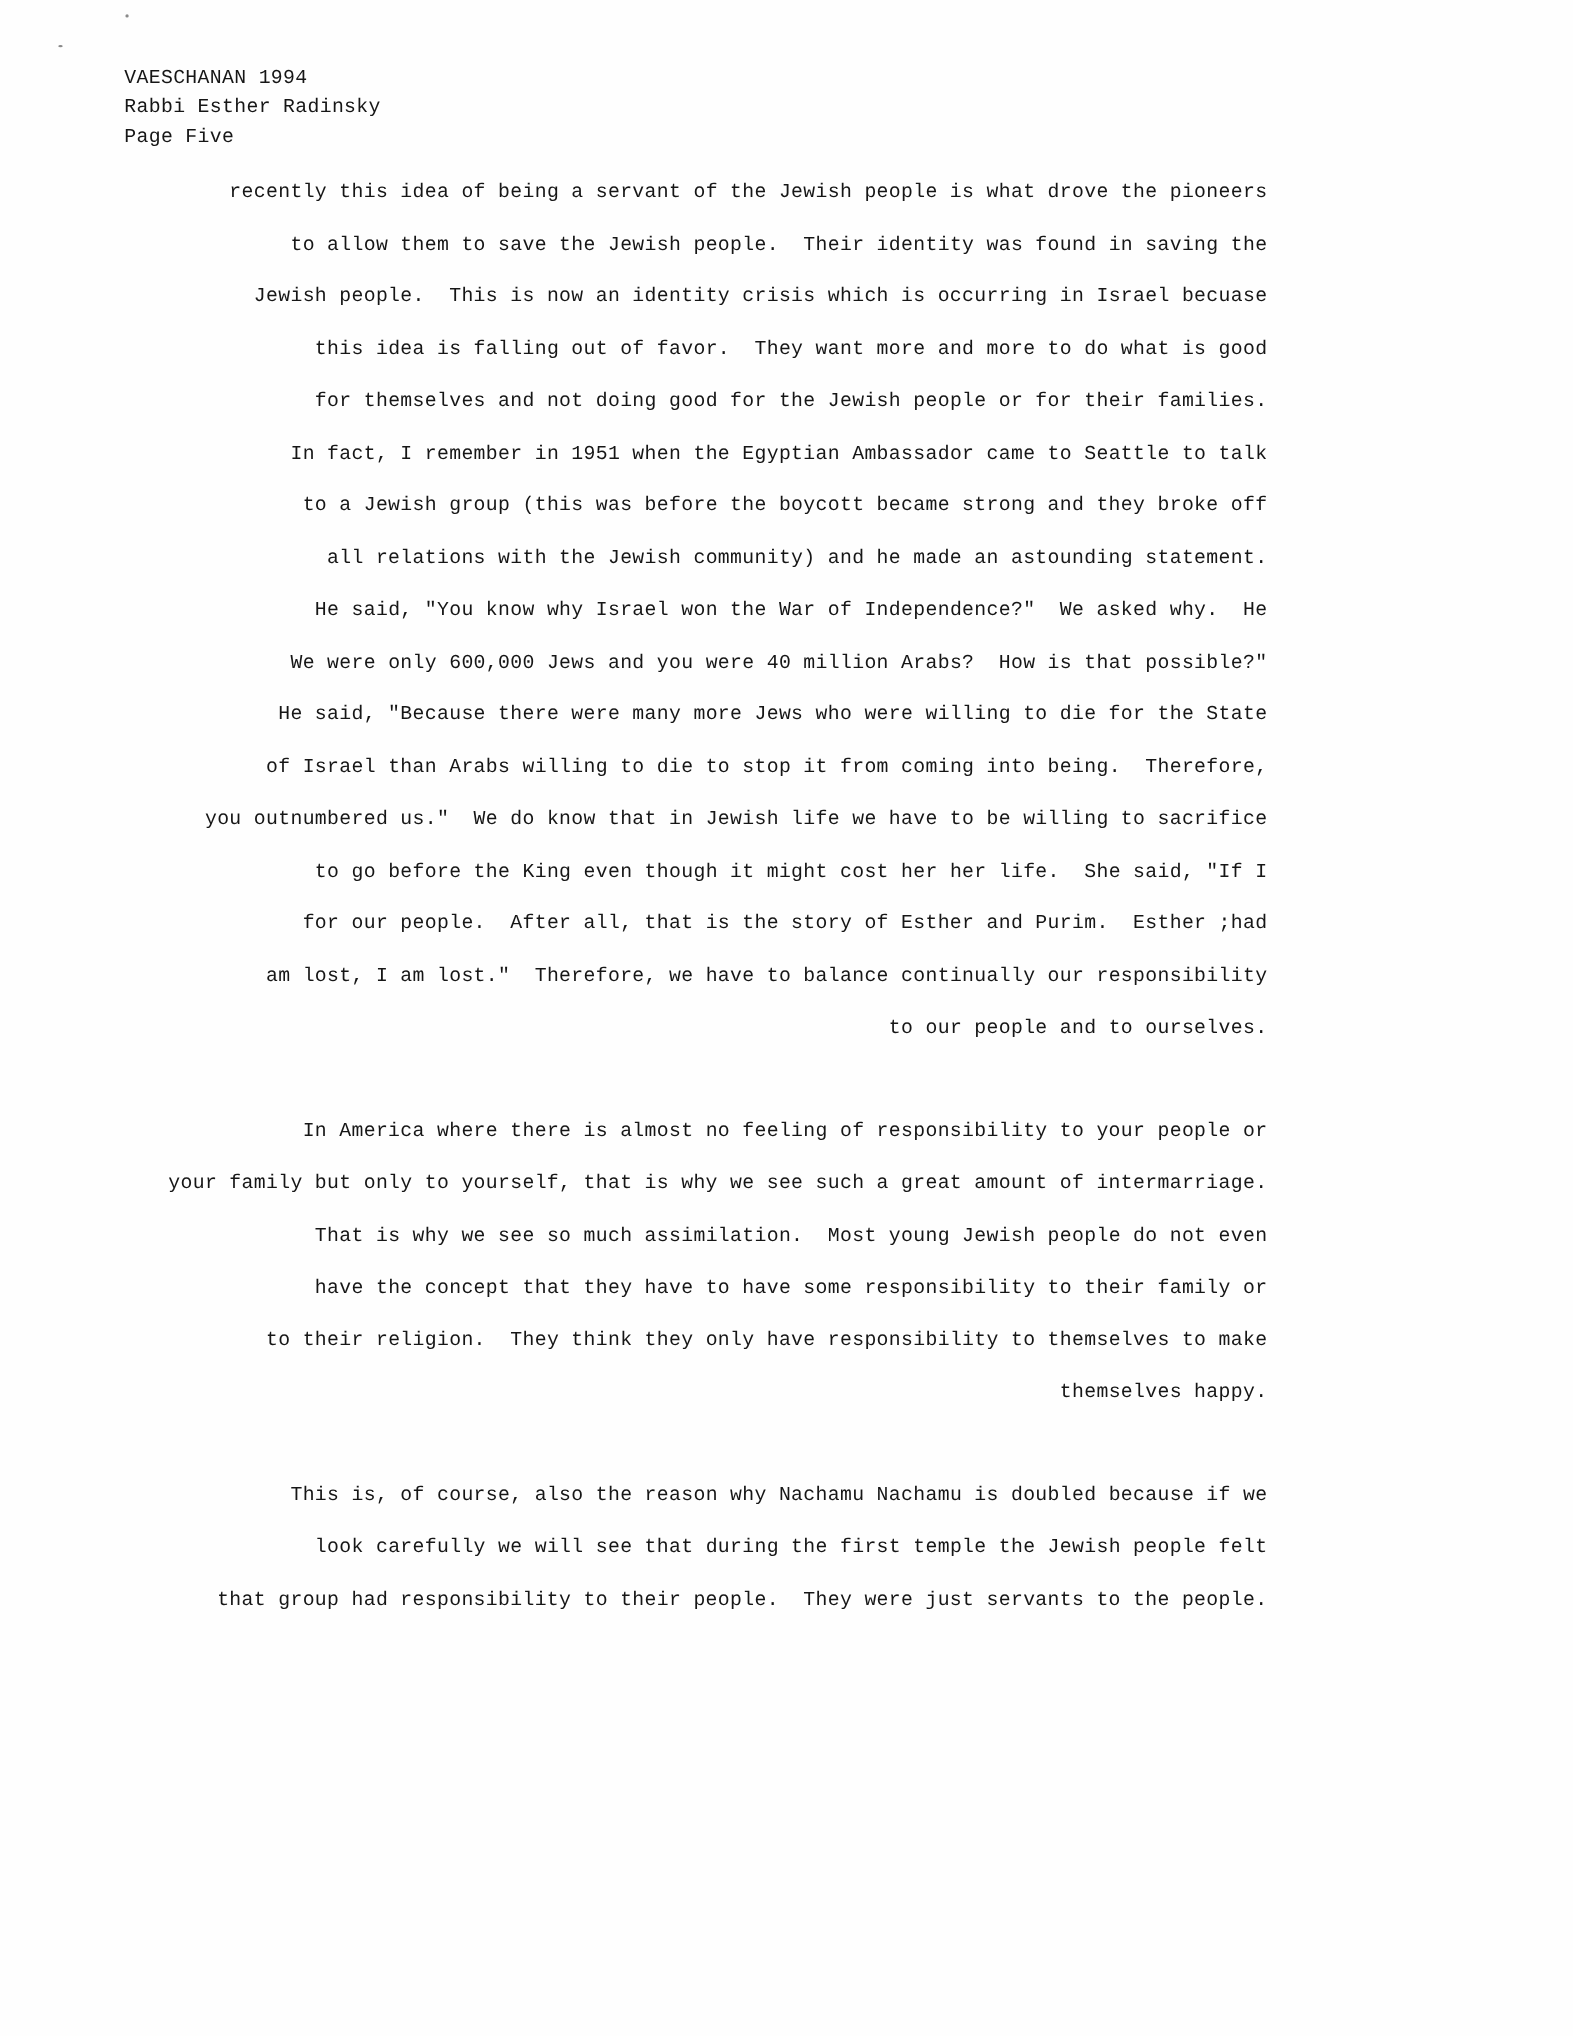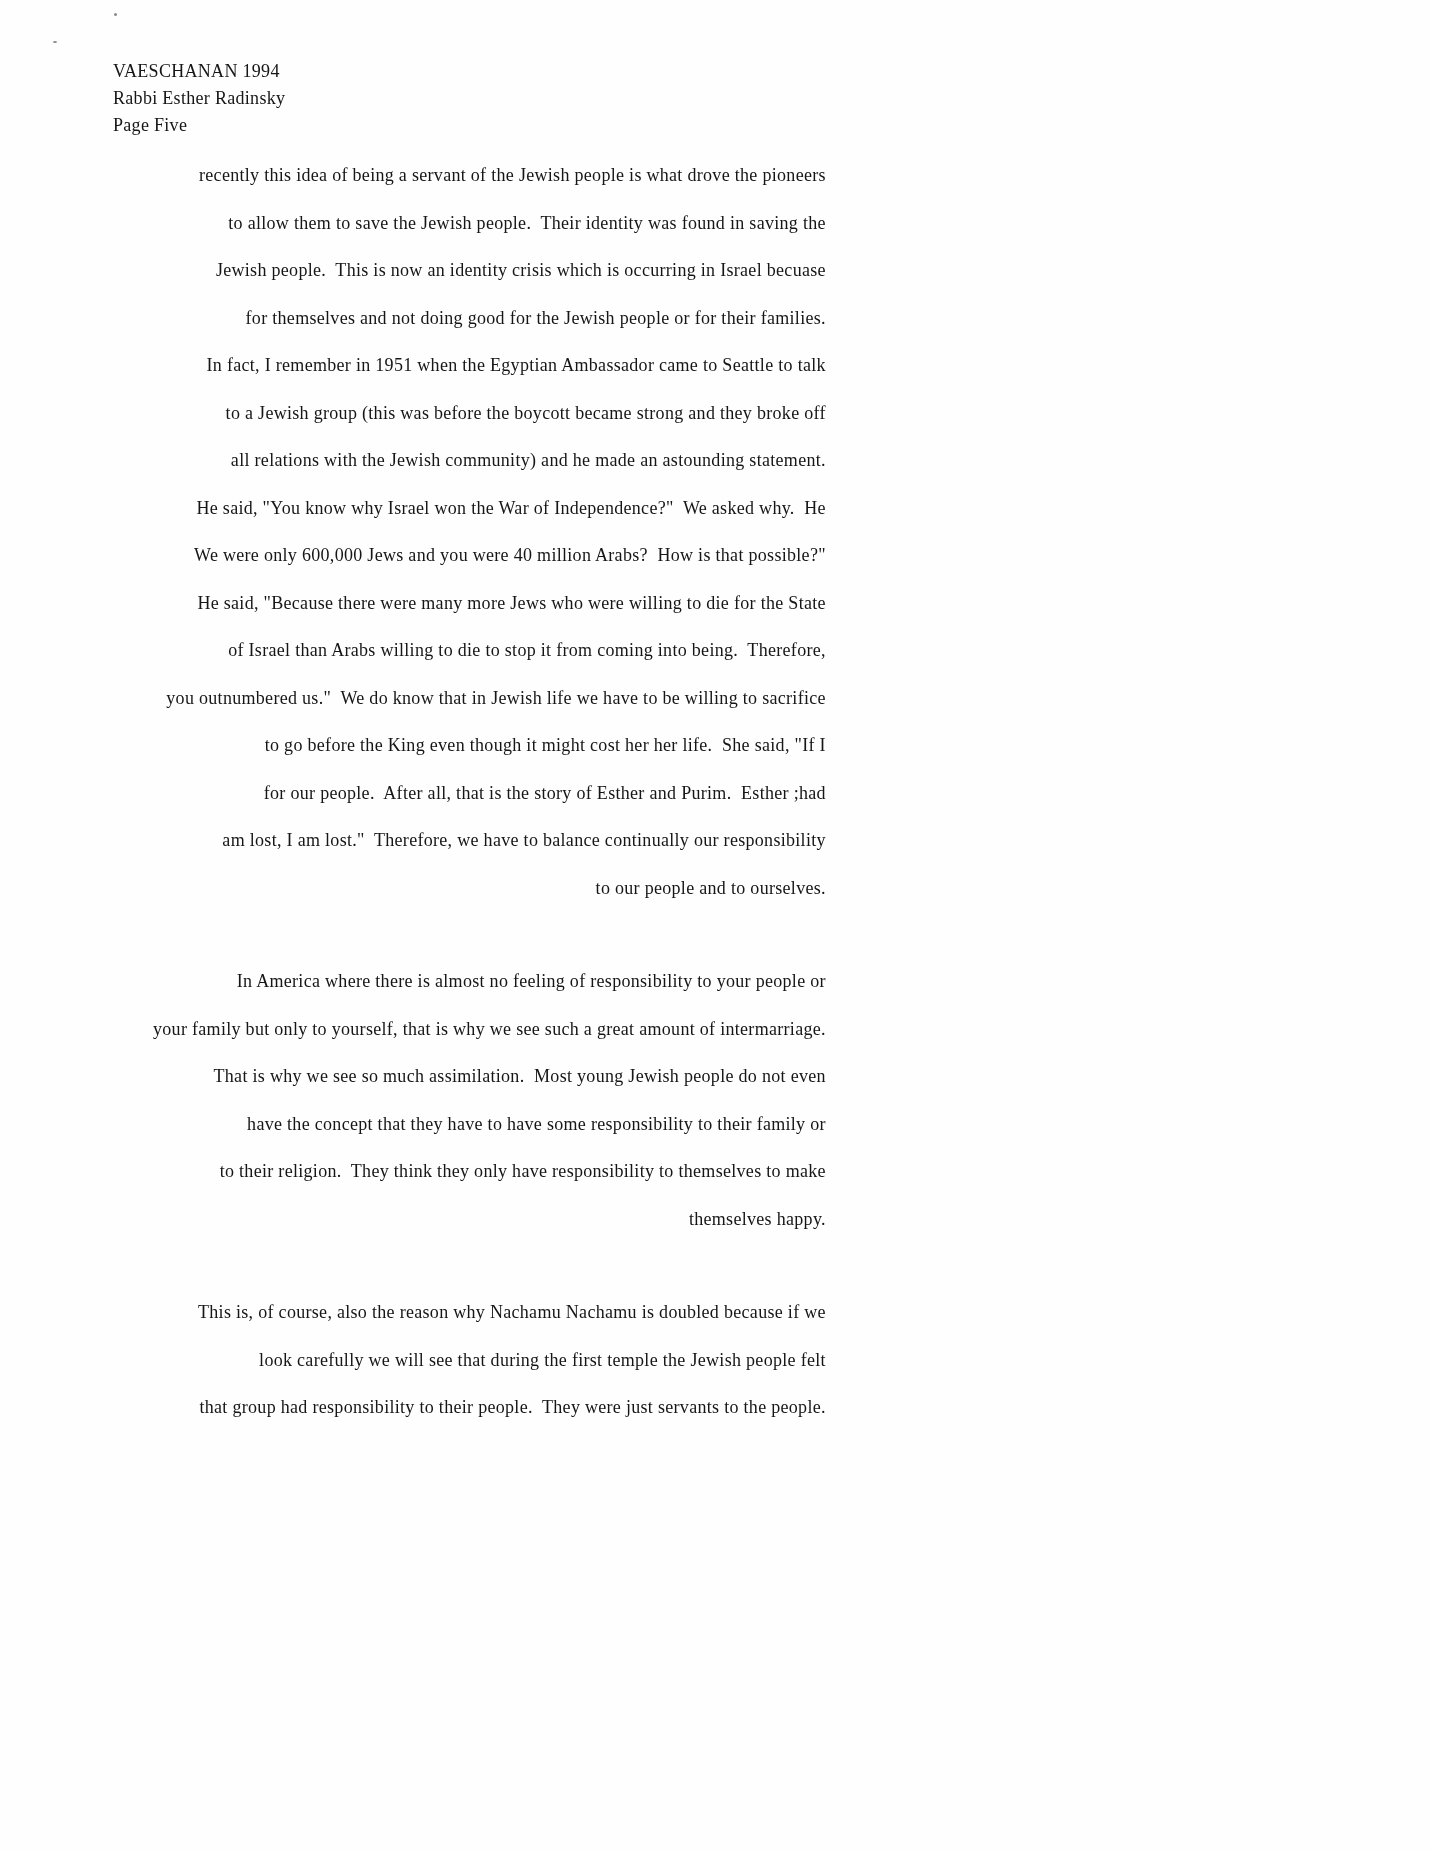--- a/index.html
+++ b/index.html
@@ -6,21 +6,21 @@
     margin: 0;
     padding: 0;
     background: #ffffff;
   }
   .page {
     position: relative;
     width: 1430px;
     height: 1851px;
     background: #fefefe;
     overflow: hidden;
-    font-family: Liberation Serif, serif;
+    font-family: Liberation Mono, monospace;
     color: #161616;
   }
   .artifact {
     position: absolute;
     background: #8a8a8a;
     border-radius: 50%;
   }
   .artifact-1 { left: 114px; top: 13px; width: 3px; height: 3px; }
   .artifact-2 { left: 53px; top: 41px; width: 4px; height: 2px; }
   .doc-header {
@@ -60,20 +60,21 @@
     <div class="header-line">VAESCHANAN 1994</div>
     <div class="header-line">Rabbi Esther Radinsky</div>
     <div class="header-line">Page Five</div>
   </div>
 
   <div class="doc-body">
       <div class="paragraph">
         <div class="text-line">recently this idea of being a servant of the Jewish people is what drove the pioneers</div>
         <div class="text-line">to allow them to save the Jewish people.  Their identity was found in saving the</div>
         <div class="text-line">Jewish people.  This is now an identity crisis which is occurring in Israel becuase</div>
+        <div class="text-line">this idea is falling out of favor.  They want more and more to do what is good</div>
         <div class="text-line">for themselves and not doing good for the Jewish people or for their families.</div>
         <div class="text-line">In fact, I remember in 1951 when the Egyptian Ambassador came to Seattle to talk</div>
         <div class="text-line">to a Jewish group (this was before the boycott became strong and they broke off</div>
         <div class="text-line">all relations with the Jewish community) and he made an astounding statement.</div>
         <div class="text-line">He said, "You know why Israel won the War of Independence?"  We asked why.  He</div>
         <div class="text-line">We were only 600,000 Jews and you were 40 million Arabs?  How is that possible?"</div>
         <div class="text-line">He said, "Because there were many more Jews who were willing to die for the State</div>
         <div class="text-line">of Israel than Arabs willing to die to stop it from coming into being.  Therefore,</div>
         <div class="text-line">you outnumbered us."  We do know that in Jewish life we have to be willing to sacrifice</div>
         <div class="text-line">to go before the King even though it might cost her her life.  She said, "If I</div>

